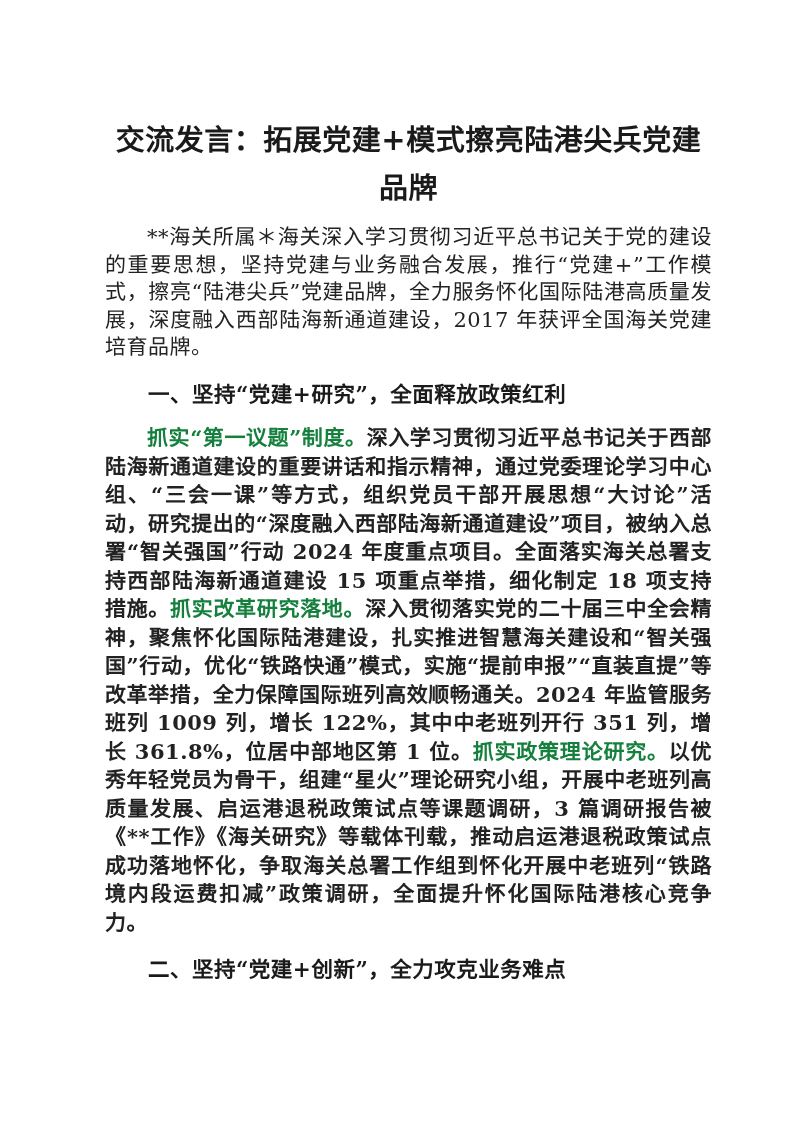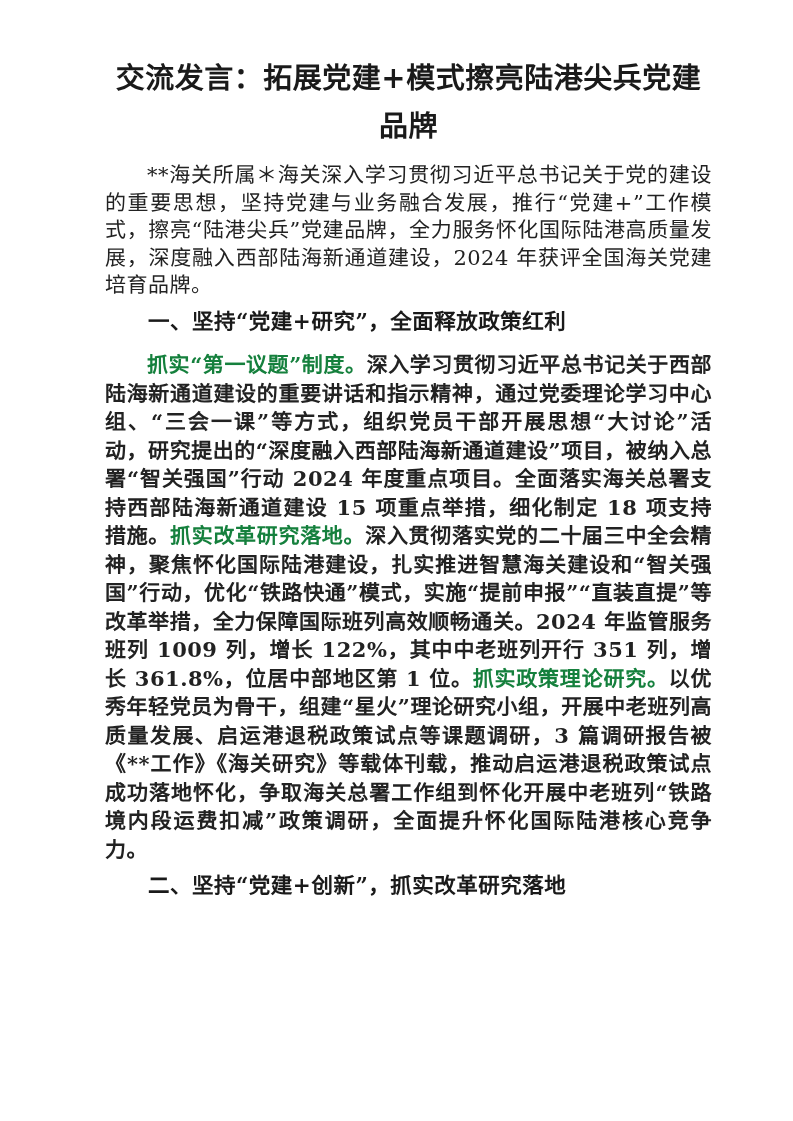--- a/index.html
+++ b/index.html
@@ -7,21 +7,21 @@
     padding: 0;
     background: #ffffff;
   }
   .page {
     position: relative;
     width: 793px;
     height: 1121px;
     box-sizing: border-box;
     background: #ffffff;
     color: #222222;
-    padding: 54px 81px 40px 105px;
+    padding: 116px 81px 40px 105px;
     overflow: hidden;
     font-family: "DejaVu Serif", "Liberation Serif", serif;
   }
   .doc-title {
     margin: 0 0 12px 0;
     font-size: 29px;
     line-height: 48px;
     font-weight: bold;
     text-align: center;
     color: #1a1a1a;
@@ -31,21 +31,21 @@
     margin: 0;
     font-size: 21px;
     line-height: 27.5px;
     text-align: justify;
     text-justify: inter-ideograph;
     text-indent: 2em;
     letter-spacing: 0.5px;
     word-break: break-all;
   }
   .section-heading {
-    margin: 8px 0 16px 0;
+    margin: 19px 0 16px 0;
     font-size: 21.5px;
     line-height: 27.5px;
     font-weight: bold;
     color: #1a1a1a;
     text-indent: 2em;
     text-align: justify;
     letter-spacing: 0.5px;
   }
   .run {
     font-weight: bold;
@@ -55,21 +55,21 @@
     color: #15803d;
   }
 </style>
 </head>
 <body>
 
 <div class="page">
 
   <h1 class="doc-title">交流发言：拓展党建+模式擦亮陆港尖兵党建品牌</h1>
 
-  <p class="body-para">**海关所属＊海关深入学习贯彻习近平总书记关于党的建设的重要思想，坚持党建与业务融合发展，推行“党建+”工作模式，擦亮“陆港尖兵”党建品牌，全力服务怀化国际陆港高质量发展，深度融入西部陆海新通道建设，2024 年获评全国海关党建培育品牌。</p>
+  <p class="body-para">**海关所属＊海关深入学习贯彻习近平总书记关于党的建设的重要思想，坚持党建与业务融合发展，推行“党建+”工作模式，擦亮“陆港尖兵”党建品牌，全力服务怀化国际陆港高质量发展，深度融入西部陆海新通道建设，2017 年获评全国海关党建培育品牌。</p>
 
   <h2 class="section-heading">一、坚持“党建+研究”，全面释放政策红利</h2>
 
   <p class="body-para"><span class="run bold">抓实“第一议题”制度。</span><span class="run">深入学习贯彻习近平总书记关于西部陆海新通道建设的重要讲话和指示精神，通过党委理论学习中心组、“三会一课”等方式，组织党员干部开展思想“大讨论”活动，研究提出的“深度融入西部陆海新通道建设”项目，被纳入总署“智关强国”行动 2024 年度重点项目。全面落实海关总署支持西部陆海新通道建设 15 项重点举措，细化制定 18 项支持措施。</span><span class="run bold">抓实改革研究落地。</span><span class="run">深入贯彻落实党的二十届三中全会精神，聚焦怀化国际陆港建设，扎实推进智慧海关建设和“智关强国”行动，优化“铁路快通”模式，实施“提前申报”“直装直提”等改革举措，全力保障国际班列高效顺畅通关。2024 年监管服务班列 1009 列，增长 122%，其中中老班列开行 351 列，增长 361.8%，位居中部地区第 1 位。</span><span class="run bold">抓实政策理论研究。</span><span class="run">以优秀年轻党员为骨干，组建“星火”理论研究小组，开展中老班列高质量发展、启运港退税政策试点等课题调研，3 篇调研报告被《**工作》《海关研究》等载体刊载，推动启运港退税政策试点成功落地怀化，争取海关总署工作组到怀化开展中老班列“铁路境内段运费扣减”政策调研，全面提升怀化国际陆港核心竞争力。</span></p>
 
-  <h2 class="section-heading">二、坚持“党建+创新”，抓实改革研究落地</h2>
+  <h2 class="section-heading">二、坚持“党建+创新”，全力攻克业务难点</h2>
 
 </div>
 
 </body></html>

